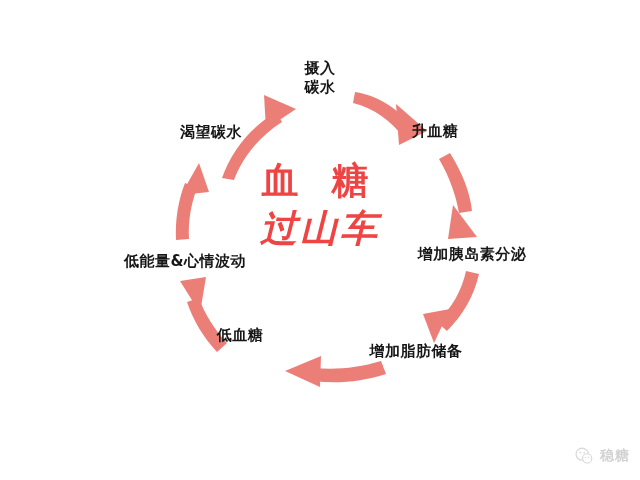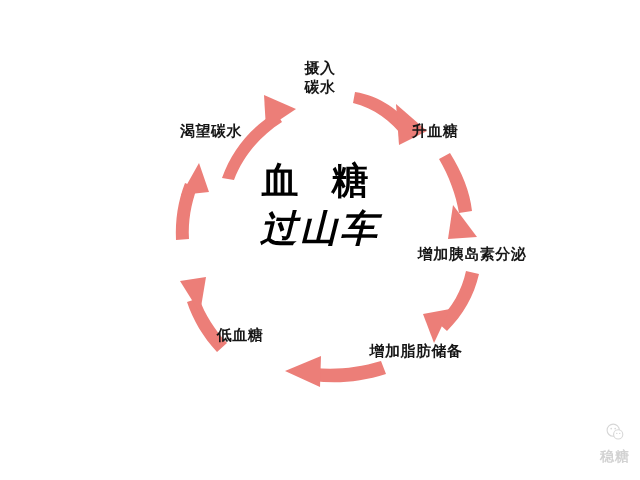--- a/index.html
+++ b/index.html
@@ -38,38 +38,37 @@
     text-align: left;
     transform: translate(-50%, -50%);
   }
 
   .center-title {
     position: absolute;
     left: 320px;
     top: 205px;
     transform: translate(-50%, -50%);
     text-align: center;
-    color: #000000;
+    color: #ef4444;
     font-weight: 700;
     font-size: 37px;
     line-height: 48px;
     letter-spacing: 3px;
   }
   .center-title .line1 { display: block; letter-spacing: 10px; }
   .center-title .line2 { display: block; letter-spacing: 3px; font-style: italic; }
 
   #watermark {
     position: absolute;
     right: 10px;
     bottom: 14px;
     display: flex;
     align-items: center;
     gap: 6px;
     opacity: 0.30;
-    flex-direction: column;
   }
   #watermark .wm-text {
     color: #6d6d6d;
     font-size: 14px;
     font-weight: 700;
     letter-spacing: 1px;
   }
 </style>
 </head>
 <body>
@@ -118,22 +117,23 @@
 碳水</div>
 
   <div class="node-label" style="left:435px; top:131px;">升血糖</div>
 
   <div class="node-label" style="left:416px; top:351px;">增加脂肪储备</div>
 
   <div class="node-label" style="left:472px; top:254px;">增加胰岛素分泌</div>
 
   <div class="node-label" style="left:240px; top:335px;">低血糖</div>
 
+  <div class="node-label" style="left:185px; top:261px;">低能量&amp;心情波动</div>
 
-  <div class="node-label" style="left:211px; top:132px;font-family:Liberation Mono, monospace;">渴望碳水</div>
+  <div class="node-label" style="left:211px; top:132px;">渴望碳水</div>
 
   <div class="center-title">
     <span class="line1">血 糖</span>
     <span class="line2">过山车</span>
   </div>
 
   <div id="watermark">
     <svg width="20" height="20" viewBox="0 0 20 20">
       <circle cx="8.2" cy="8.2" r="6.1" fill="none" stroke="#7a7a7a" stroke-width="1.1"></circle>
       <circle cx="6.2" cy="6.6" r="0.85" fill="#7a7a7a"></circle>

